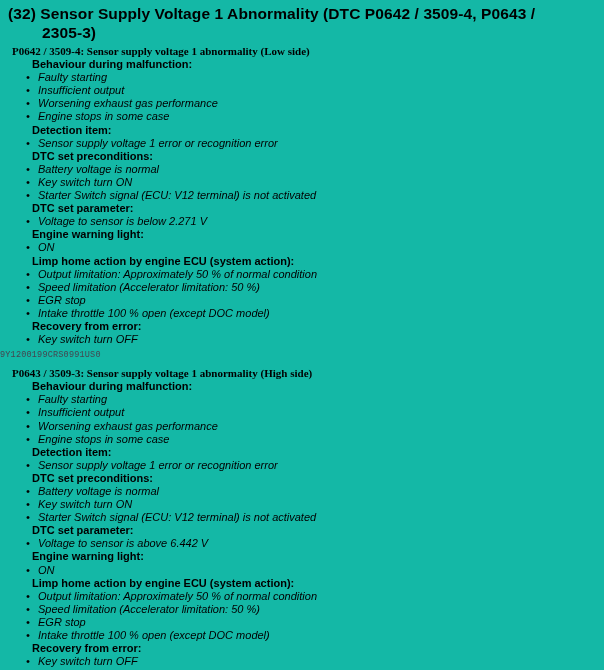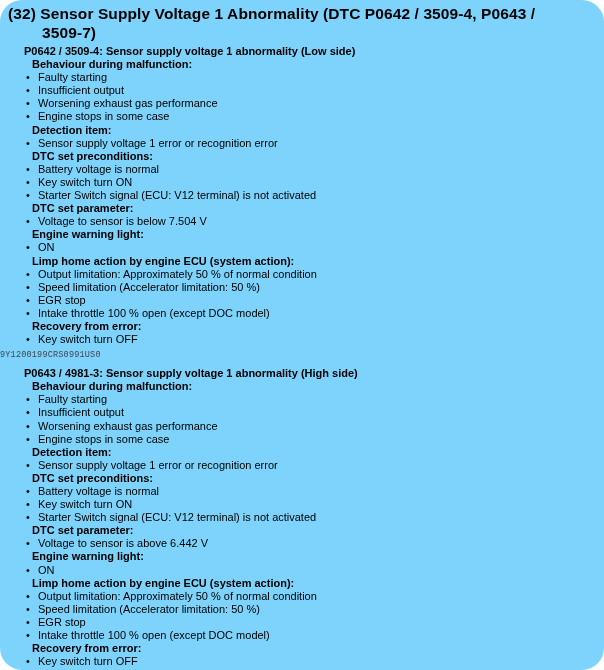--- a/index.html
+++ b/index.html
@@ -1,55 +1,56 @@
 <!DOCTYPE html>
 <html><head>
 <meta charset="utf-8">
 <style>
   html, body { margin: 0; padding: 0; background: #ffffff; }
   .page {
     position: relative;
     width: 604px;
     height: 670px;
-    background: #7dd3fc;
+    background: #14b8a6;
     color: #000000;
     font-family: "Liberation Sans", "DejaVu Sans", sans-serif;
     overflow: hidden;
     box-sizing: border-box;
     padding-top: 4px;
-    border-radius: 22px;
   }
   .title {
     font-size: 15.5px;
     font-weight: bold;
     line-height: 19px;
     margin: 0 8px 3px 8px;
     padding-left: 34px;
     text-indent: -34px;
     letter-spacing: 0.1px;
   }
   .body-text { font-size: 11px; line-height: 13.1px; }
   .subtitle {
     font-weight: bold;
     margin: 0;
-    padding-left: 24px;
+    padding-left: 12px;
+    font-family: Liberation Serif, serif;
   }
   .block-heading {
     font-weight: bold;
     margin: 0;
     padding-left: 32px;
   }
   ul.bullets {
     margin: 0;
     padding: 0;
     list-style: none;
   }
   ul.bullets li {
     position: relative;
     padding-left: 38px;
+    font-style: italic;
   }
   ul.bullets li::before {
     content: "\2022";
     position: absolute;
     left: 26px;
     top: 0;
     font-size: 11px;
   }
   .figure-code {
     font-family: "Liberation Mono", "DejaVu Sans Mono", monospace;
@@ -58,21 +59,21 @@
     color: #45454f;
     margin: 4px 32px 7px 0;
     letter-spacing: 0.2px;
   }
 </style>
 </head>
 <body>
 
 <div class="page">
 
-  <h1 class="title"><span>(32) Sensor Supply Voltage 1 Abnormality (DTC P0642 / 3509-4, P0643 /</span><br><span>3509-7)</span></h1>
+  <h1 class="title"><span>(32) Sensor Supply Voltage 1 Abnormality (DTC P0642 / 3509-4, P0643 /</span><br><span>2305-3)</span></h1>
 
   <div class="body-text">
 
     <section>
       <p class="subtitle">P0642 / 3509-4: Sensor supply voltage 1 abnormality (Low side)</p>
 
       <p class="block-heading">Behaviour during malfunction:</p>
       <ul class="bullets">
         <li>Faulty starting</li>
         <li>Insufficient output</li>
@@ -87,21 +88,21 @@
 
       <p class="block-heading">DTC set preconditions:</p>
       <ul class="bullets">
         <li>Battery voltage is normal</li>
         <li>Key switch turn ON</li>
         <li>Starter Switch signal (ECU: V12 terminal) is not activated</li>
       </ul>
 
       <p class="block-heading">DTC set parameter:</p>
       <ul class="bullets">
-        <li>Voltage to sensor is below 7.504 V</li>
+        <li>Voltage to sensor is below 2.271 V</li>
       </ul>
 
       <p class="block-heading">Engine warning light:</p>
       <ul class="bullets">
         <li>ON</li>
       </ul>
 
       <p class="block-heading">Limp home action by engine ECU (system action):</p>
       <ul class="bullets">
         <li>Output limitation: Approximately 50 % of normal condition</li>
@@ -112,21 +113,21 @@
 
       <p class="block-heading">Recovery from error:</p>
       <ul class="bullets">
         <li>Key switch turn OFF</li>
       </ul>
 
       <p class="figure-code">9Y1200199CRS0991US0</p>
     </section>
 
     <section>
-      <p class="subtitle">P0643 / 4981-3: Sensor supply voltage 1 abnormality (High side)</p>
+      <p class="subtitle">P0643 / 3509-3: Sensor supply voltage 1 abnormality (High side)</p>
 
       <p class="block-heading">Behaviour during malfunction:</p>
       <ul class="bullets">
         <li>Faulty starting</li>
         <li>Insufficient output</li>
         <li>Worsening exhaust gas performance</li>
         <li>Engine stops in some case</li>
       </ul>
 
       <p class="block-heading">Detection item:</p>

